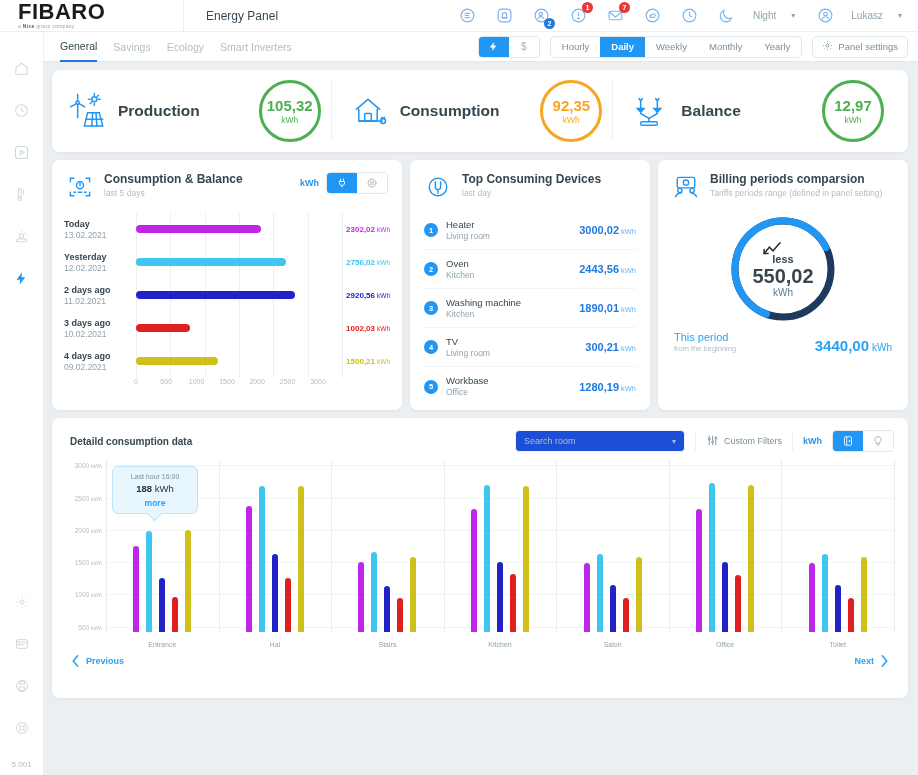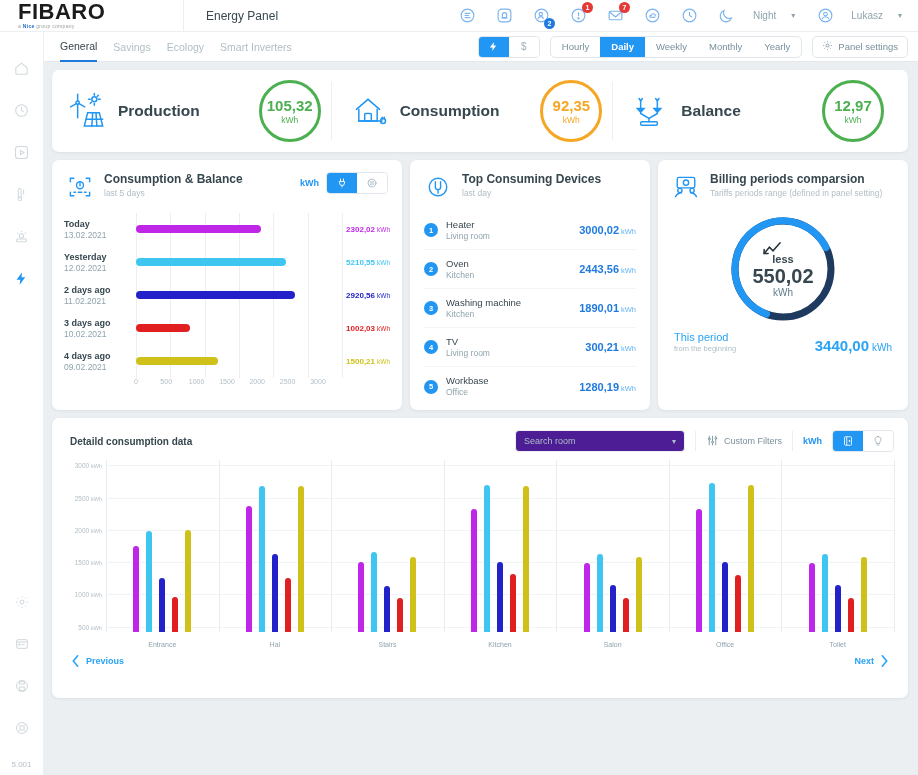--- a/index.html
+++ b/index.html
@@ -152,21 +152,21 @@
   .bl-amt { margin-left: auto; font-size: 15px; font-weight: 700; }
   .bl-amt .u { font-size: 10px; font-weight: 400; margin-left: 3px; }
   .c-blue { color: #29a3f5; } .c-dark { color: #263238; }
 
   
   .detail-card { margin-top: 8px; height: 280px; position: relative; }
   .detail-head { display: flex; align-items: center; padding: 12px 14px 0 18px; }
   .detail-title { font-size: 10px; font-weight: 700; color: #37474f; }
   .detail-ctrls { margin-left: auto; display: flex; align-items: center; gap: 10px; }
   .search-room {
-    width: 170px; height: 22px; background: #4c1d95; border: 1px solid #eef2f5; border-radius: 4px;
+    width: 170px; height: 22px; background: #1d4ed8; border: 1px solid #eef2f5; border-radius: 4px;
     display: flex; align-items: center; padding: 0 8px; font-size: 9px; color: #b0bec5;
   }
   .search-room .cv { margin-left: auto; font-size: 8px; }
   .vdiv { width: 1px; height: 20px; background: #eceff1; }
   .cf-btn { display: flex; align-items: center; gap: 5px; font-size: 9px; color: #78909c; }
 
   
   .bigchart { position: relative; margin: 8px 14px 0 10px; height: 190px; }
   .yaxis { position: absolute; left: 0; top: 0; bottom: 18px; width: 42px; }
   .ylab { position: absolute; right: 2px; font-size: 6.5px; color: #b0bec5; transform: translateY(-50%); white-space: nowrap; }
@@ -517,21 +517,21 @@
             </div>
 
             <div class="cb-row">
               <span class="cb-lbl">
                 <div class="d1">Yesterday</div>
                 <div class="d2">12.02.2021</div>
               </span>
               <span class="cb-plot">
                 <span class="cb-bar" style="left:0;width:82.2%;background:#3ec6f0;"></span>
               </span>
-              <span class="cb-val" style="color:#3ec6f0"><span>5210,55</span><span class="u">kWh</span></span>
+              <span class="cb-val" style="color:#3ec6f0"><span>2756,02</span><span class="u">kWh</span></span>
             </div>
 
             <div class="cb-row">
               <span class="cb-lbl">
                 <div class="d1">2 days ago</div>
                 <div class="d2">11.02.2021</div>
               </span>
               <span class="cb-plot">
                 <span class="cb-bar" style="left:0;width:87.1%;background:#2222c8;"></span>
               </span>
@@ -743,20 +743,26 @@
           <div class="vline" style="left:14.28%"></div>
           <div class="vline" style="left:28.57%"></div>
           <div class="vline" style="left:42.85%"></div>
           <div class="vline" style="left:57.14%"></div>
           <div class="vline" style="left:71.42%"></div>
           <div class="vline" style="left:85.71%"></div>
           <div class="vline" style="left:100%"></div>
 
           <div class="groups">
             <div class="grp">
+              <div class="tooltip" style="left:6px;bottom:118px;">
+                <div class="tt-1">Last hour 16:00</div>
+                <div class="tt-2"><b>188</b> <span>kWh</span></div>
+                <div class="tt-3">more</div>
+                <div class="tt-tail"></div>
+              </div>
               <div class="bar" style="height:50.0%;background:#c026e8;"></div>
               <div class="bar" style="height:58.8%;background:#3ec6f0;"></div>
               <div class="bar" style="height:31.3%;background:#2222c8;"></div>
               <div class="bar" style="height:20.6%;background:#e02020;"></div>
               <div class="bar" style="height:59.1%;background:#cfc11a;"></div>
               <div class="grp-lbl">Entrance</div>
             </div>
             <div class="grp">
               <div class="bar" style="height:73.1%;background:#c026e8;"></div>
               <div class="bar" style="height:85.0%;background:#3ec6f0;"></div>

